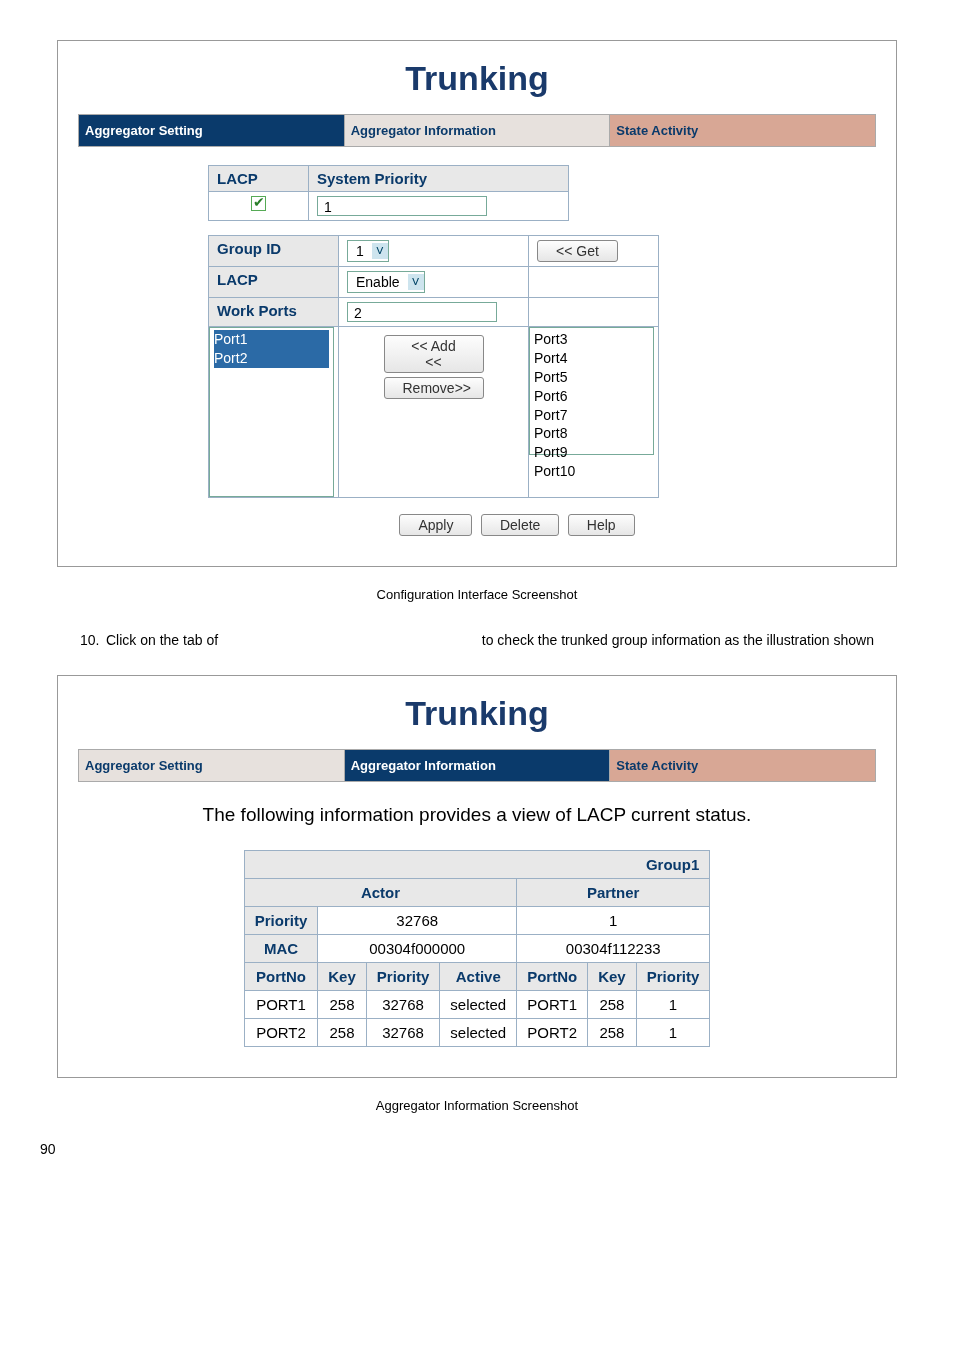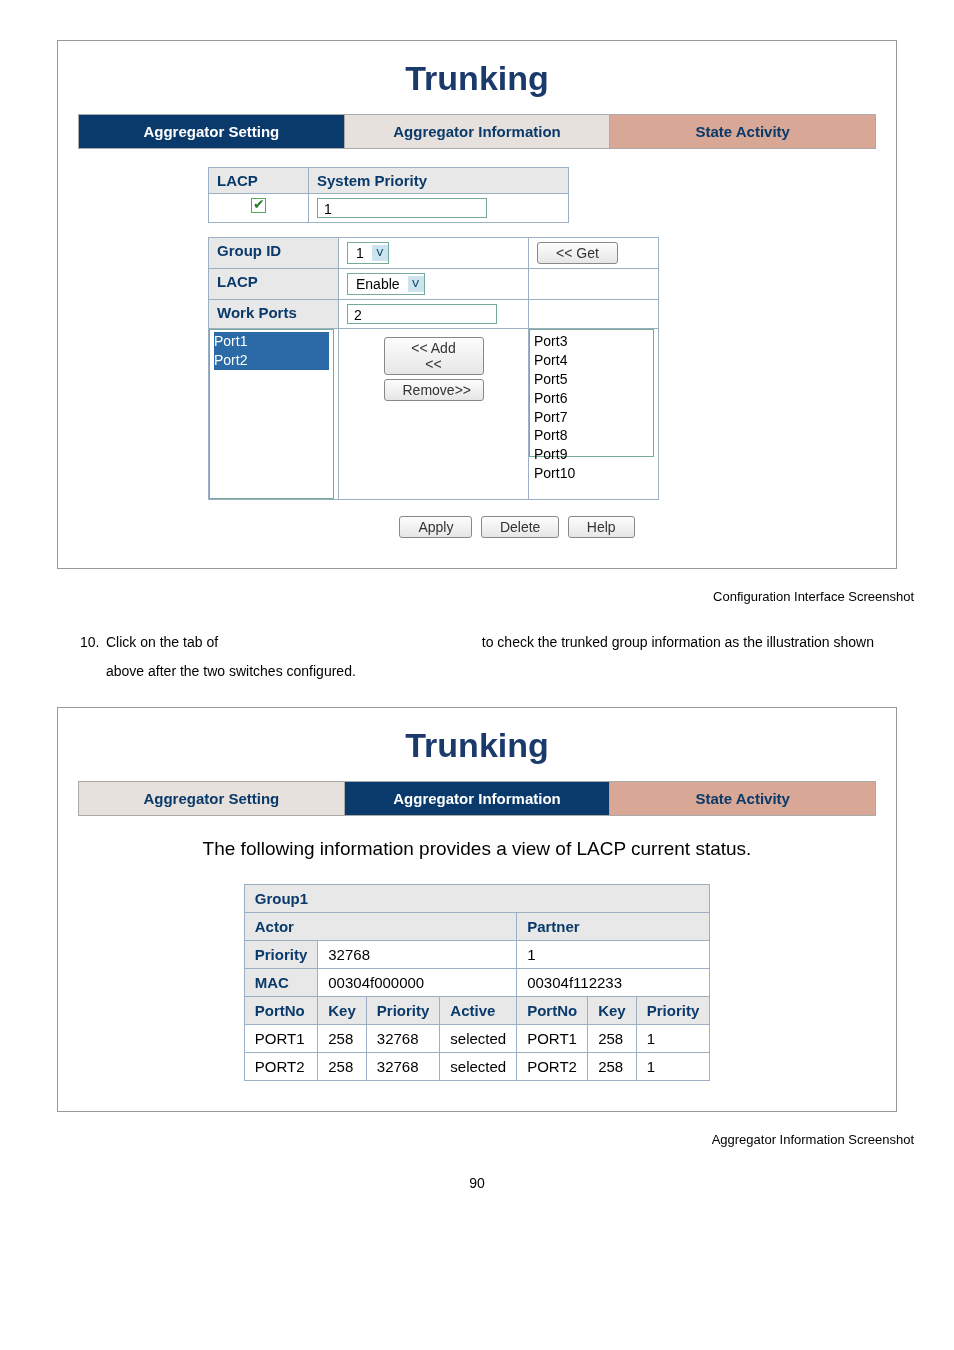--- a/index.html
+++ b/index.html
@@ -28,23 +28,22 @@
     margin: 8px 0 16px 0;
   }
   .tab-row {
     display: flex;
     width: 100%;
     border: 1px solid #aaa;
     background: #e7e1dd;
   }
   .tab {
     flex: 1;
-    text-align: center;
     padding: 8px 6px;
-    font-size: 15px;
+    font-size: 13px;
     font-weight: bold;
     color: #0a3a6b;
     border-right: 1px solid #aaa;
   }
   .tab:last-child { border-right: none; }
   .tab.active {
     background: #0a3a6b;
     color: #fff;
   }
   .tab.highlight {
@@ -81,21 +80,21 @@
     line-height: 1.35;
     width: 90px;
   }
   .listbox div.sel { background: #2b6aa6; color: #fff; }
   .row-btns { text-align: center; margin-top: 16px; }
   .row-btns .btn { margin: 0 2px; }
   .cb { display:inline-block; width:15px; height:15px; border:1px solid #5a5; background:#fff; position:relative; }
   .cb.checked::after { content:"✔"; position:absolute; left:1px; top:-3px; color:#2a7e2a; font-size:14px; }
 
   .caption {
-    text-align: right;
+    text-align: center;
     font-size: 13px;
     margin: 8px 0 24px 0;
   }
   .body-text {
     font-size: 14px;
     line-height: 2.1;
     margin: 0 40px;
   }
   .body-text .num { display:inline-block; width: 26px; }
 
@@ -103,23 +102,24 @@
   .info-wrap { padding: 16px 0 10px 0; }
   .info-p { text-align: center; font-size: 19px; margin: 6px 0 24px 0; }
   table.info {
     border-collapse: collapse;
     margin: 0 auto;
   }
   table.info td, table.info th {
     border: 1px solid #9bb0c5;
     padding: 5px 10px;
     font-size: 15px;
+    text-align: center;
   }
   table.info .h { background: #e8e8e8; color: #0a3a6b; font-weight: bold; }
-  .page-num { text-align:center; font-size:14px; margin-top:28px; }
+  .page-num { font-size:14px; margin-top:28px; }
 
   
   .cfg-table2 td { vertical-align: top; }
   .mid-cell { width: 190px; text-align:center;margin-top:16px; }
   .mid-cell .btn { display:block; margin: 4px auto; width: 100px; }
 </style>
 </head>
 <body>
 
 <div class="page">
@@ -220,38 +220,37 @@
   <div class="caption">Configuration Interface Screenshot</div>
 
   <div class="body-text">
     <div style="display:flex;">
       <span class="num">10.</span>
       <span style="flex:1; display:flex; justify-content:space-between;">
         <span>Click on the tab of</span>
         <span>to check the trunked group information as the illustration shown</span>
       </span>
     </div>
-    <div style="padding-left:26px;">above after the two switches configured.</div>
   </div>
 
   <div class="figure">
     <div class="trunking-title">Trunking</div>
     <div class="tab-row">
       <div class="tab">Aggregator Setting</div>
       <div class="tab active">Aggregator Information</div>
       <div class="tab highlight">State Activity</div>
     </div>
 
     <div class="info-wrap">
       <div class="info-p">The following information provides a view of LACP current status.</div>
 
       <table class="info">
         <tbody>
             <tr>
-          <td class="h" colspan="7" style="text-align:left;">Group1</td>
+          <td class="h" colspan="7" style="text-align:right;">Group1</td>
         </tr>
         <tr>
           <td class="h" colspan="4">Actor</td>
           <td class="h" colspan="3">Partner</td>
         </tr>
         <tr>
           <td class="h">Priority</td>
           <td colspan="3">32768</td>
           <td colspan="3">1</td>
         </tr>

